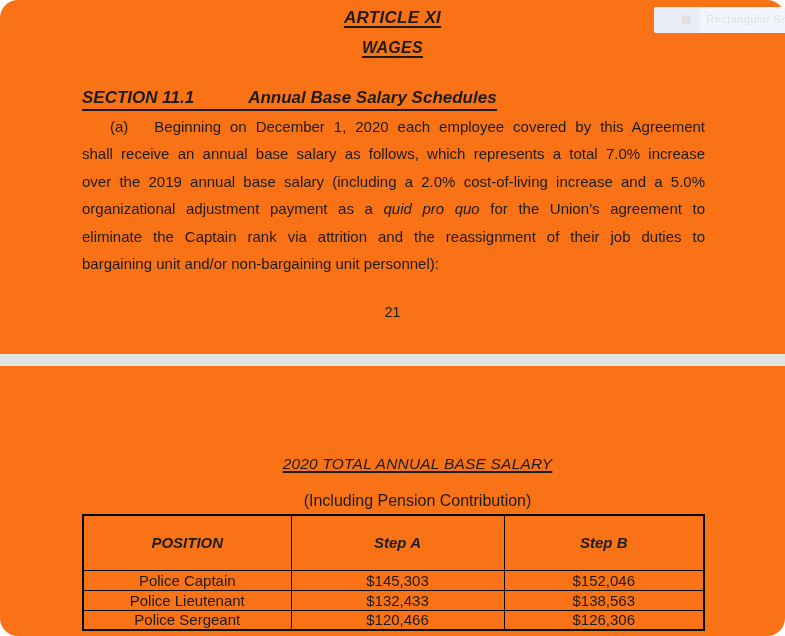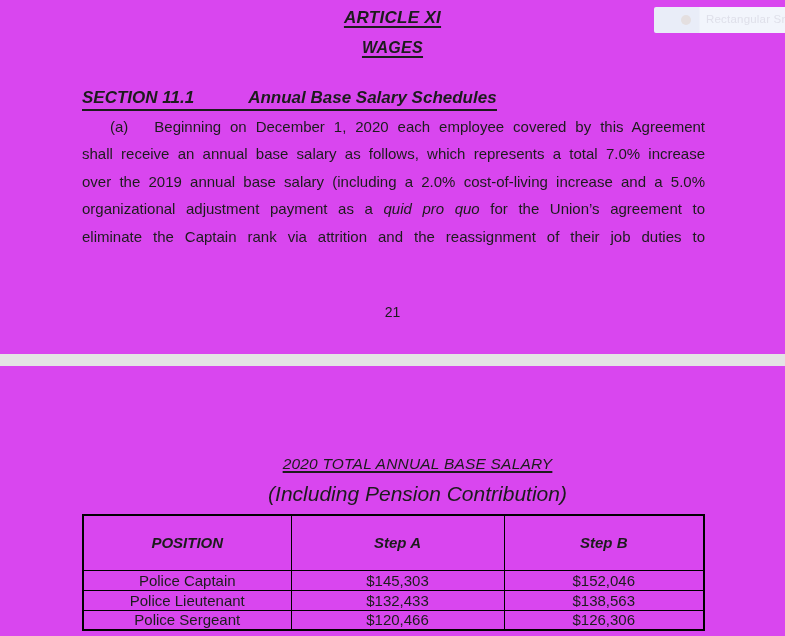--- a/index.html
+++ b/index.html
@@ -1,19 +1,19 @@
 <!DOCTYPE html>
 <html><head>
 <meta charset="utf-8">
 <style>
   * { margin: 0; padding: 0; box-sizing: border-box; }
   html, body { width: 785px; height: 636px; background: #ffffff; overflow: hidden; }
   body { font-family: "Liberation Sans", "DejaVu Sans", sans-serif; color: #1c1c1c; position: relative; }
 
-  .screen { position: absolute; inset: 0; width: 785px; height: 636px; background: #d946ef; }
+  .screen { position: absolute; inset: 0; width: 785px; height: 636px; background: #f97316; border-radius: 18px; }
 
   
   .snip-toast {
     position: absolute; top: 7px; right: 0; width: 131px; height: 26px;
     background: linear-gradient(to right, #e9edf8 0px, #e9edf8 45px, #f2f5fc 46px, #f2f5fc 100%);
     border-radius: 2px 0 0 2px;
     display: flex; align-items: center;
   }
   .snip-dot {
     position: absolute; left: 27px; top: 8px; width: 10px; height: 10px;
@@ -59,21 +59,21 @@
   
   .page-break { position: absolute; left: 0; top: 354px; width: 785px; height: 12px; background: #e4e4e4; }
 
   
   .salary-title-block { position: absolute; left: 50px; top: 455px; width: 735px; text-align: center; }
   .salary-title {
     font-size: 15.5px; font-weight: normal; font-style: italic;
     text-decoration: underline; text-decoration-thickness: 2px; text-underline-offset: 2px;
     letter-spacing: 0.2px;
   }
-  .salary-subtitle { font-size: 21px; font-style: italic; margin-top: 9px; }
+  .salary-subtitle { font-size: 16px; margin-top: 19px; }
 
   table.salary-table {
     position: absolute; left: 82px; top: 514px;
     border-collapse: collapse; table-layout: fixed;
     border: 2px solid #000;
   }
   .salary-table th, .salary-table td {
     border: 1px solid #000; text-align: center; vertical-align: middle;
     font-size: 15px; padding: 0; overflow: hidden;
   }
@@ -98,20 +98,21 @@
     <div class="center-line article-subtitle">WAGES</div>
 
     <div class="section-heading"><span>SECTION 11.1</span><span class="section-gap"></span><span>Annual Base Salary Schedules</span></div>
 
     <div class="body-paragraph">
       <div class="para-line first"><span>(a)</span><span class="tab-gap"></span><span>Beginning on December 1, 2020 each employee covered by this Agreement</span></div>
       <div class="para-line">shall receive an annual base salary as follows, which represents a total 7.0% increase</div>
       <div class="para-line">over the 2019 annual base salary (including a 2.0% cost-of-living increase and a 5.0%</div>
       <div class="para-line"><span>organizational adjustment payment as a</span> <span class="quid">quid pro quo</span> <span>for the Union’s agreement to</span></div>
       <div class="para-line">eliminate the Captain rank via attrition and the reassignment of their job duties to</div>
+      <div class="para-line last">bargaining unit and/or non-bargaining unit personnel):</div>
     </div>
 
     <div class="center-line page-number">21</div>
   </div>
 
   <div class="page-break"></div>
 
   <div>
     <div class="salary-title-block">
       <div class="salary-title">2020 TOTAL ANNUAL BASE SALARY</div>

